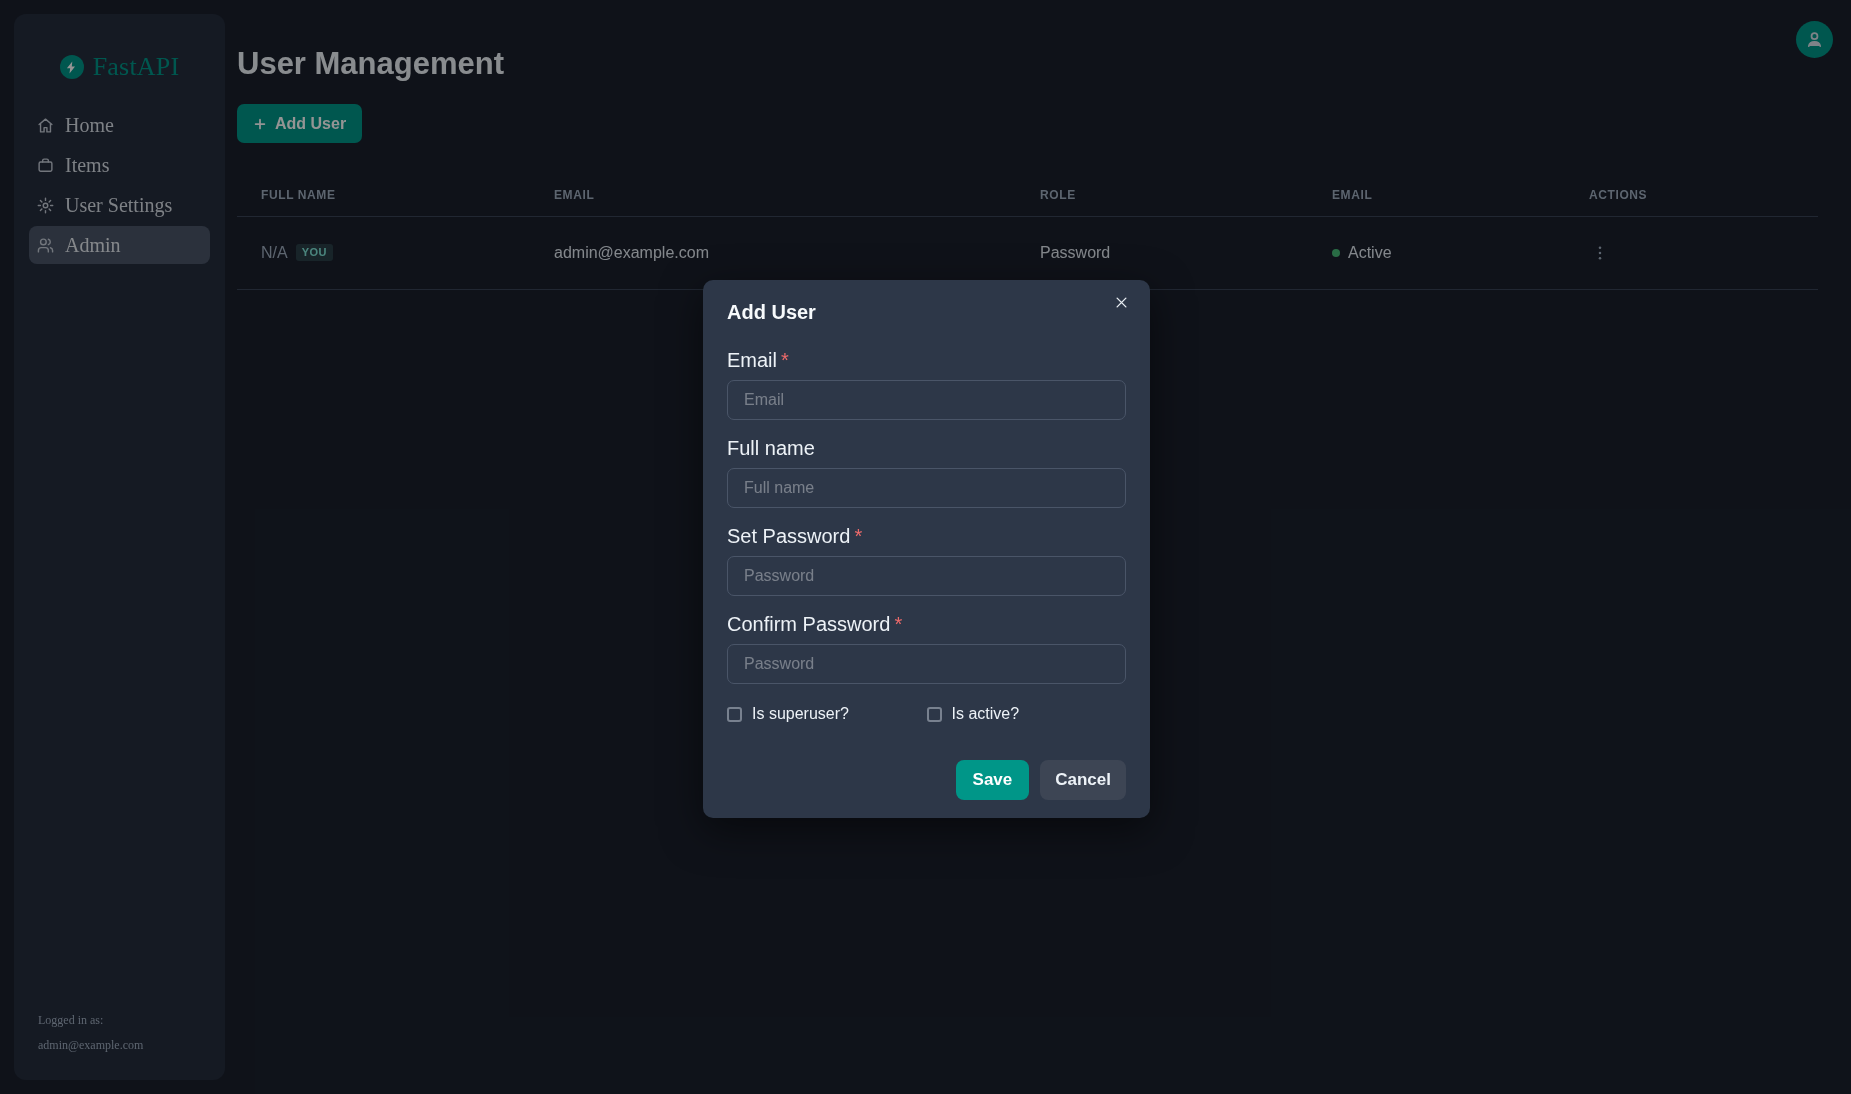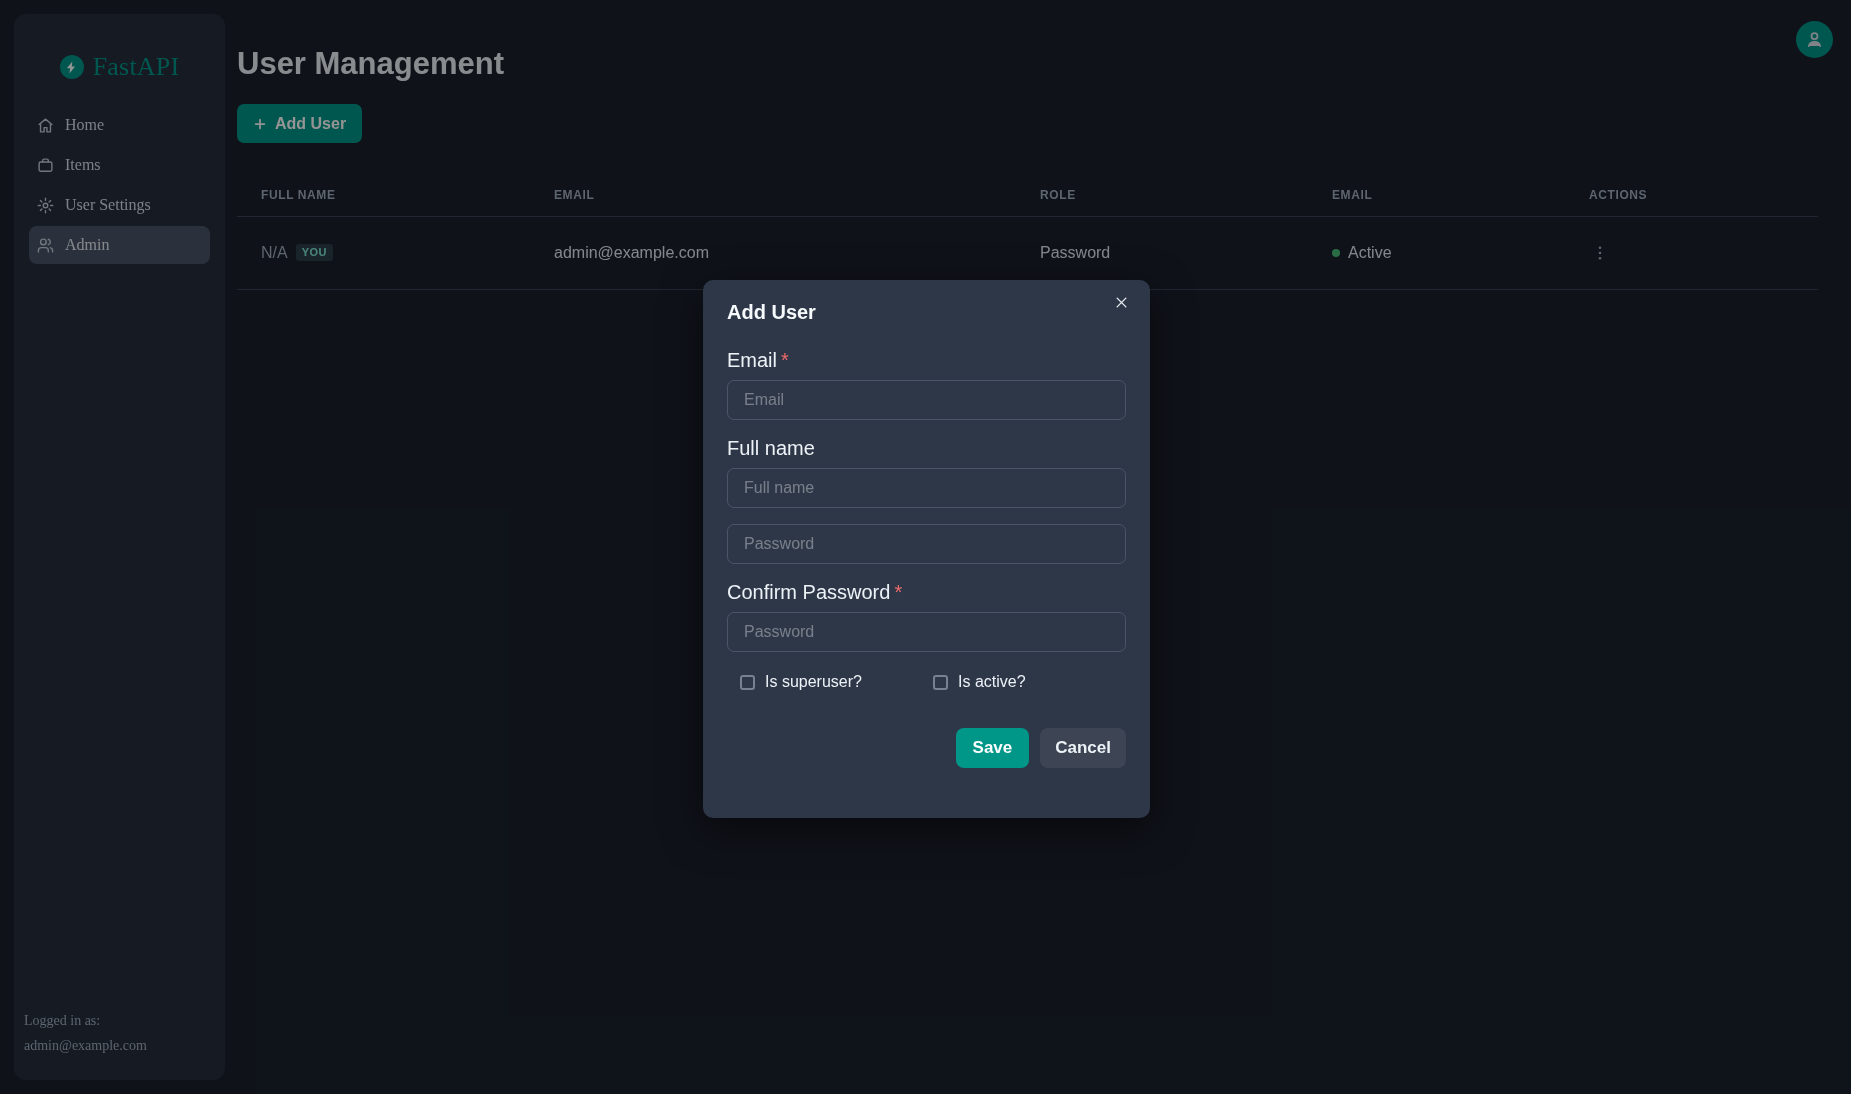--- a/index.html
+++ b/index.html
@@ -22,26 +22,26 @@
   }
   .logo-circle {
     width:24px; height:24px; border-radius:50%;
     background:var(--accent,#009688);
     display:flex; align-items:center; justify-content:center;
   }
   .brand-text { font-size:26px; font-weight:400; color:var(--accent,#009688); letter-spacing:0.2px; }
   .nav { margin-top:24px; padding:0 15px; display:flex; flex-direction:column; gap:2px; }
   .nav-item {
     display:flex; align-items:center; gap:11px; height:38px; padding:0 8px;
-    border-radius:8px; color:#D8DEE6; font-size:16px; cursor:pointer;
+    border-radius:8px; color:#D8DEE6; font-size:20px; cursor:pointer;
   }
   .nav-item.active { background:var(--sidebar_active_bg,#4A5568); color:#E6EAF0; }
   .nav-item .ico { width:17px; height:17px; display:flex; align-items:center; justify-content:center; color:#C4CBD6; }
   .sidebar-footer {
-    position:absolute; left:10px; bottom:22px; font-size:14px;
+    position:absolute; left:24px; bottom:22px; font-size:12px;
     color:var(--dim_text,#A0AEC0); line-height:25px;
   }
 
   
   .avatar-btn {
     position:absolute; left:1796px; top:21px; width:37px; height:37px;
     border-radius:50%; background:var(--accent,#009688); border:none; cursor:pointer;
     display:flex; align-items:center; justify-content:center; color:#DBE2EA;
   }
 
@@ -93,21 +93,21 @@
   .field { margin-top:16px; }
   .field.first { margin-top:24px; }
   .field-label { display:block; font-size:20px; color:#EDF2F7; line-height:24px; margin-bottom:8px; }
   .req { color:var(--danger,#ED6A6A); margin-left:4px; }
   .text-input {
     width:100%; height:40px; background:transparent;
     border:1px solid var(--input_border,#4A5568); border-radius:7px;
     padding:0 16px; font-size:16px; font-family:inherit; color:#EDF2F7; outline:none;
   }
   .text-input::placeholder { color:var(--placeholder,rgba(255,255,255,0.36)); }
-  .checks { margin-top:21px; display:flex; align-items:center;margin-left:13px; }
+  .checks { margin-top:21px; display:flex; align-items:center; }
   .check-item { display:flex; align-items:center; gap:10px; width:201px; cursor:pointer; }
   .checkbox {
     width:15px; height:15px; border:2px solid var(--checkbox_border,#78818F);
     border-radius:3px; flex:none; cursor:pointer;
   }
   .check-label { font-size:16px; color:#EDF2F7; }
   .modal-footer { margin-top:37px; display:flex; justify-content:flex-end; gap:11px; }
   .btn {
     height:40px; border:none; border-radius:8px; font-family:inherit;
     font-size:17px; font-weight:700; cursor:pointer;
@@ -260,20 +260,21 @@
     <label class="field-label"><span>Email</span><span class="req">*</span></label>
     <input class="text-input" type="email" placeholder="Email" style="">
   </div>
 
   <div class="field">
     <label class="field-label"><span>Full name</span></label>
     <input class="text-input" type="text" placeholder="Full name" style="">
   </div>
 
   <div class="field">
+    <label class="field-label"><span>Set Password</span><span class="req">*</span></label>
     <input class="text-input" type="password" placeholder="Password" style="">
   </div>
 
   <div class="field">
     <label class="field-label"><span>Confirm Password</span><span class="req">*</span></label>
     <input class="text-input" type="password" placeholder="Password" style="">
   </div>
 
   <div class="checks">
     <label class="check-item">

